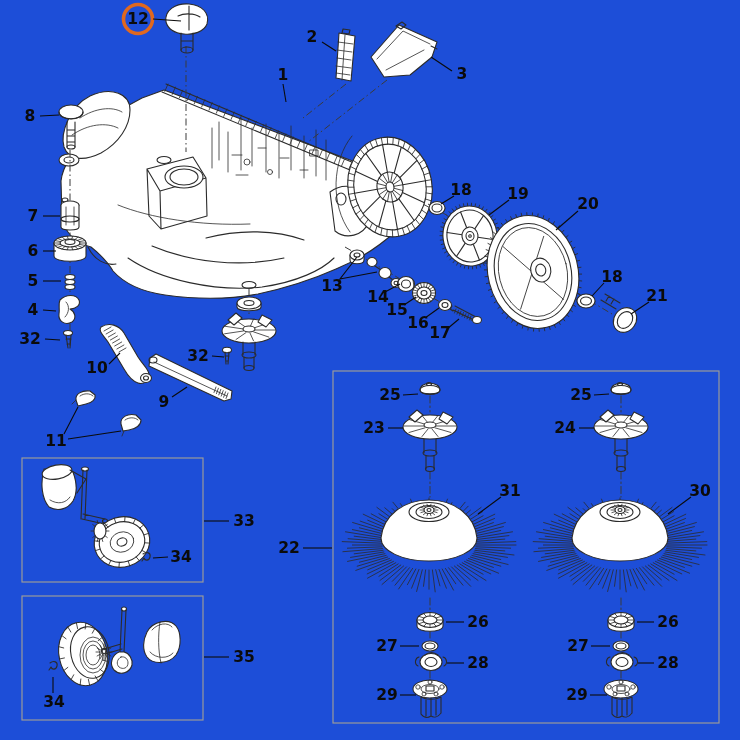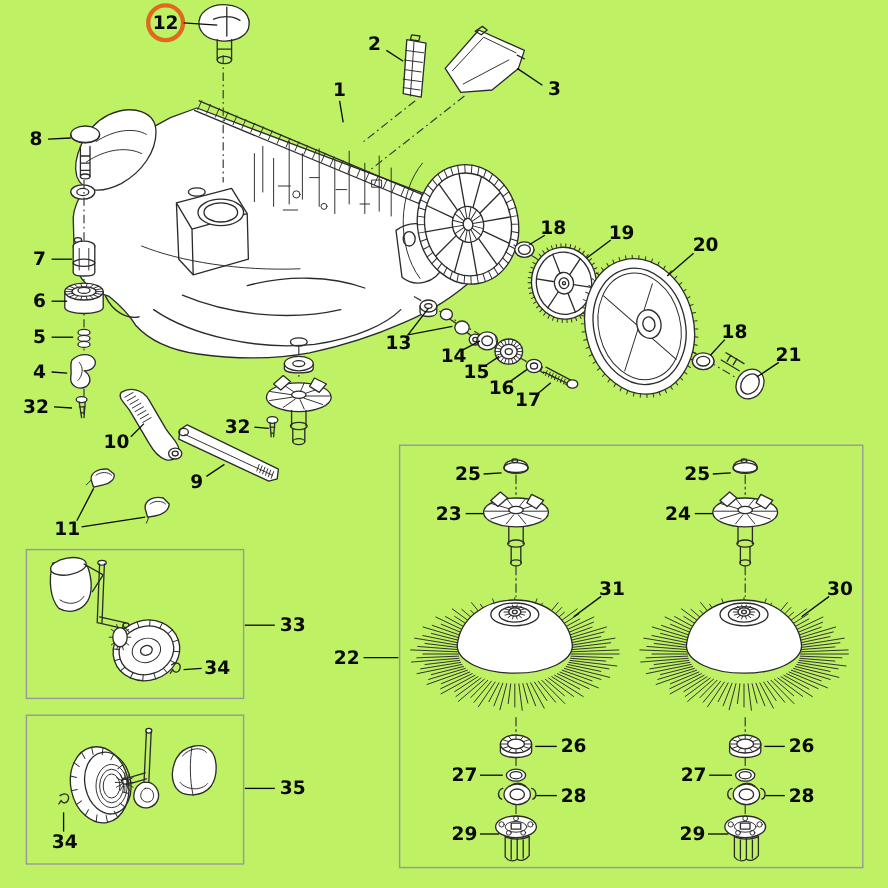--- a/index.html
+++ b/index.html
@@ -1,16 +1,16 @@
 <!DOCTYPE html>
 <html><head>
 <meta charset="utf-8">
 <style>
   html,body{margin:0;padding:0;background:#fff;}
-  #stage{width:740px;height:740px;position:relative;background:#bef264;}
+  #stage{width:740px;height:740px;position:relative;background:#1d4ed8;}
   svg{display:block;}
   .art{stroke:#2b2b2b;fill:none;stroke-width:1.1;stroke-linecap:round;stroke-linejoin:round;}
   .fw{fill:#fff;}
   .thin{stroke-width:0.8;}
   .dd{stroke:#3a3a3a;stroke-width:1;fill:none;stroke-dasharray:7 3 1.5 3;}
   .box{stroke:#9a9a9a;fill:none;stroke-width:1.2;}
   .lbl{font-family:"DejaVu Sans",sans-serif;font-size:15.5px;font-weight:700;fill:#0b0b0b;}
   .leader{stroke:#0b0b0b;stroke-width:1.1;fill:none;}
   .hl{fill:none;}
   text{text-anchor:middle;dominant-baseline:central;}

